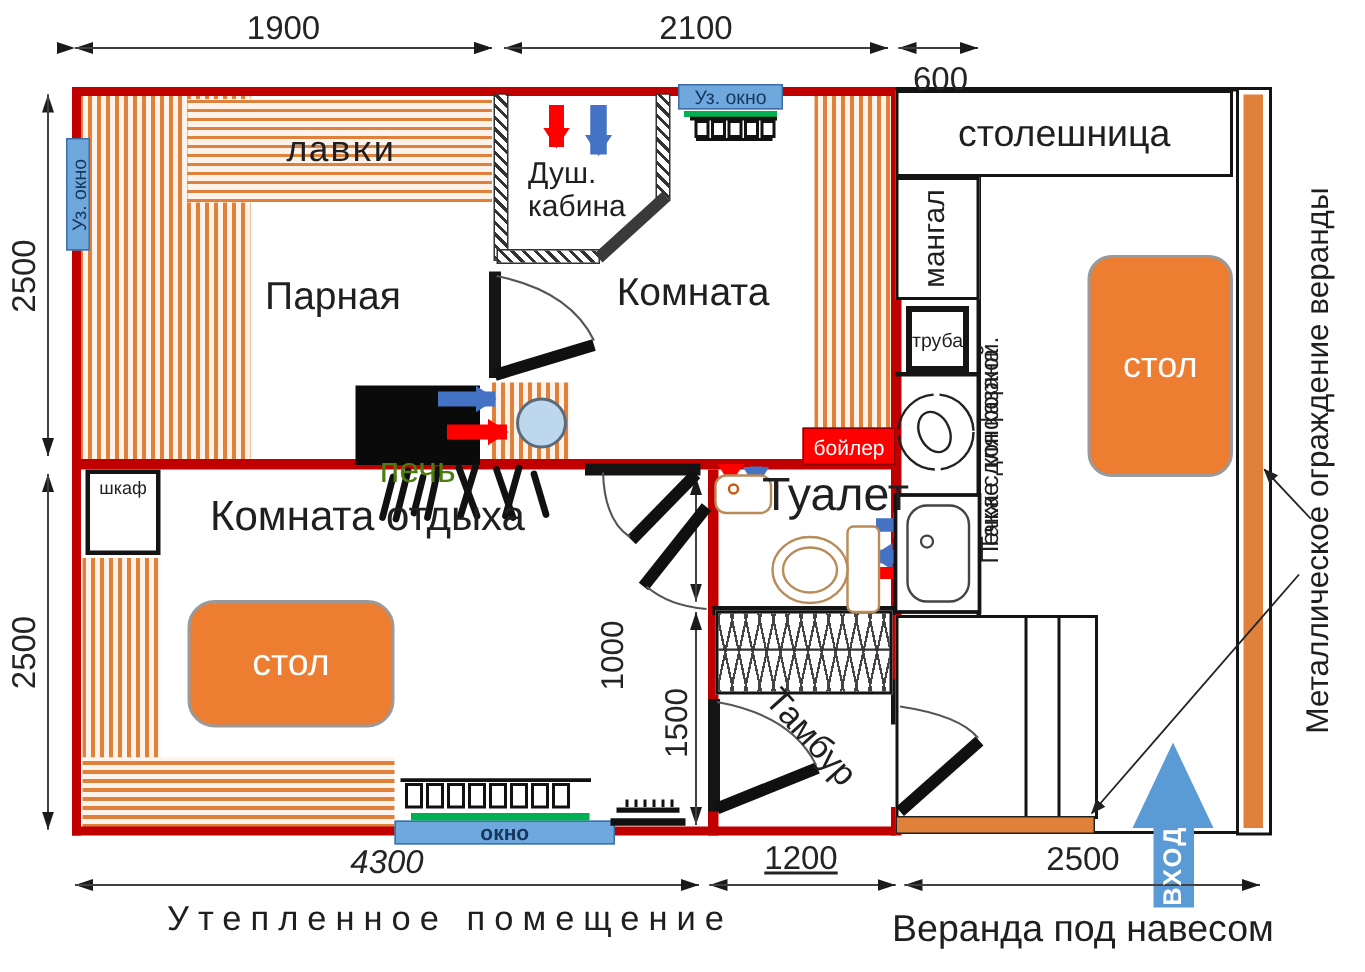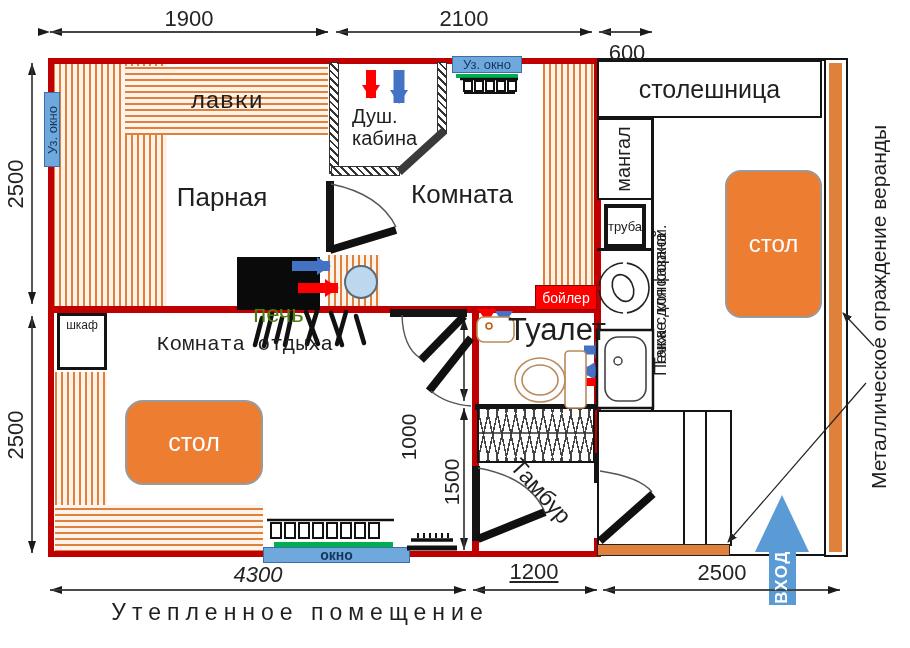--- a/index.html
+++ b/index.html
@@ -235,21 +235,21 @@
   <div class="abs lbl dimlbl rot" style="left:-29px;top:172px;width:90px;height:24px;">2500</div>
   <div class="abs lbl dimlbl rot" style="left:-29px;top:423px;width:90px;height:24px;">2500</div>
   <div class="abs lbl dimlbl" style="left:218px;top:564px;width:80px;height:22px;font-style:italic;">4300</div>
   <div class="abs lbl dimlbl" style="left:494px;top:561px;width:80px;height:22px;text-decoration:underline;">1200</div>
   <div class="abs lbl dimlbl" style="left:682px;top:562px;width:80px;height:22px;">2500</div>
   <div class="abs lbl dimlbl rot" style="left:364px;top:426px;width:90px;height:22px;font-size:21px;">1000</div>
   <div class="abs lbl dimlbl rot" style="left:407px;top:471px;width:90px;height:22px;font-size:21px;">1500</div>
 
   <div class="abs lbl" style="left:152px;top:183px;width:140px;height:28px;font-size:26px;">Парная</div>
   <div class="abs lbl" style="left:392px;top:180px;width:140px;height:28px;font-size:26px;">Комната</div>
-  <div class="abs lbl" style="left:150px;top:330px;width:190px;height:28px;font-size:21px;font-family:Liberation Mono, monospace;">Комната отдыха</div>
+  <div class="abs lbl" style="left:150px;top:330px;width:190px;height:28px;font-size:28px;">Комната отдыха</div>
   <div class="abs lbl" style="left:517px;top:317px;width:80px;height:26px;font-size:31px;">Туалет</div>
   <div class="abs lbl" style="left:486px;top:478px;width:110px;height:26px;font-size:23px;transform:rotate(48deg);">Тамбур</div>
 
   <div class="abs lbl" style="left:192px;top:88px;width:70px;height:26px;font-size:24px;font-family:Liberation Mono, monospace;">лавки</div>
   <div class="abs" style="left:352px;top:105px;z-index:40;font-size:20px;line-height:22px;">
     <div>Душ.</div>
     <div>кабина</div>
   </div>
   <div class="abs lbl" style="left:237px;top:257px;width:83px;height:49px;color:#4d7c0f;font-size:24px;margin-top:32px;">печь</div>
   <div class="abs lbl" style="left:535px;top:285px;width:62px;height:25px;color:#fff;font-size:14px;">бойлер</div>
@@ -265,14 +265,15 @@
     <div style="margin-top:-23px;">Также для казана</div>
   </div>
   <div class="abs lbl rot" style="left:664px;top:285px;width:430px;height:44px;font-size:21px;">Металлическое ограждение веранды</div>
   <div class="abs lbl rot" style="left:744px;top:566px;width:76px;height:22px;color:#fff;font-size:17px;font-weight:bold;letter-spacing:1.5px;text-transform:uppercase;z-index:41;">вход</div>
 
   <div class="abs lbl rot navy" style="left:16px;top:122px;width:72px;height:16px;font-size:13px;z-index:41;">Уз. окно</div>
   <div class="abs lbl navy" style="left:452px;top:57px;width:70px;height:15px;font-size:13px;z-index:41;">Уз. окно</div>
   <div class="abs lbl navy" style="left:263px;top:547px;width:147px;height:15px;font-size:14px;font-weight:bold;z-index:41;">окно</div>
 
   <div class="abs lbl" style="left:80px;top:598px;width:440px;height:28px;font-size:23px;letter-spacing:6px;">Утепленное помещение</div>
+  <div class="abs lbl" style="left:592px;top:604px;width:260px;height:30px;font-size:25px;">Веранда под навесом</div>
 
 </div>
 
 </body></html>

